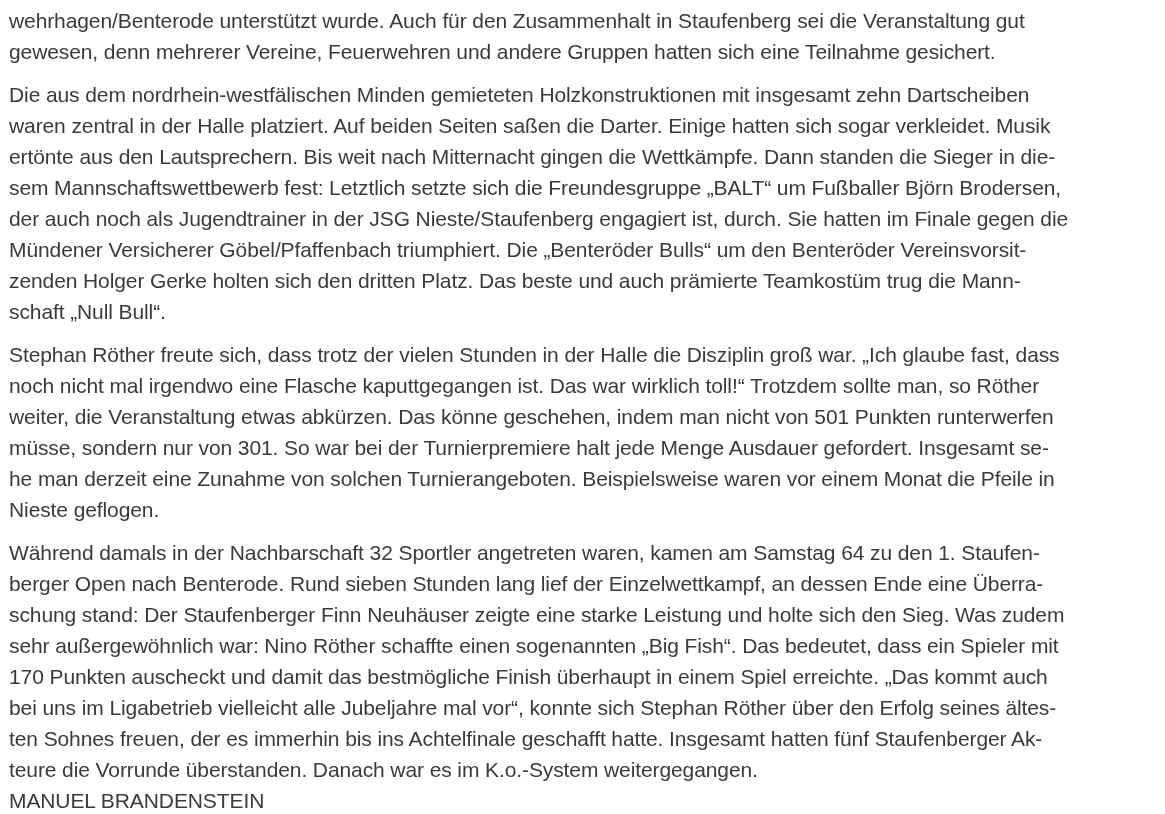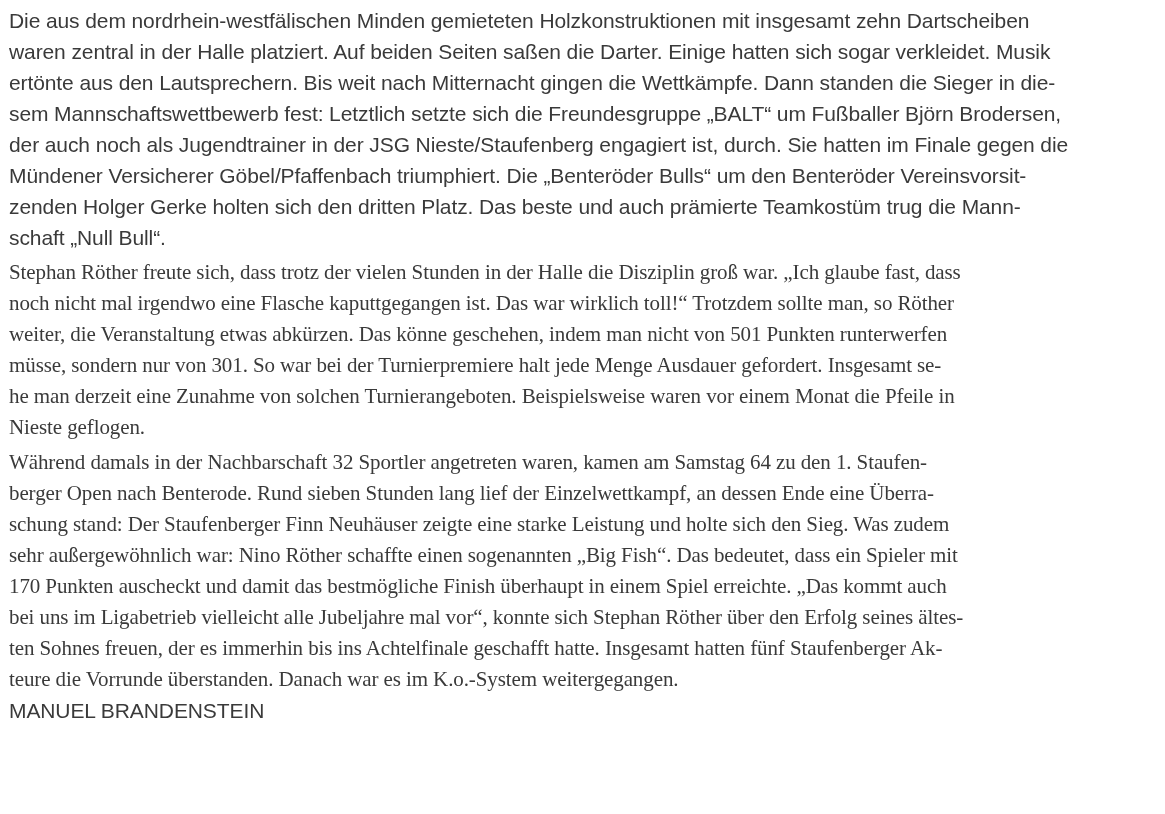--- a/index.html
+++ b/index.html
@@ -18,32 +18,33 @@
     color: #3a3a3a;
     font-size: 21px;
     line-height: 31px;
     letter-spacing: -0.1px;
   }
   .para {
     white-space: pre;      
     margin: 0;
   }
   .para + .para {
-    margin-top: 4px;
-    font-family: Liberation Serif, serif;
+    margin-top: 12px;
   }
   .byline {
     white-space: pre;
     margin: 0;             
   }
 </style>
 </head>
 <body>
 
 <div class="article">
+  <div class="para">wehrhagen/Benterode unterstützt wurde. Auch für den Zusammenhalt in Staufenberg sei die Veranstaltung gut
+gewesen, denn mehrerer Vereine, Feuerwehren und andere Gruppen hatten sich eine Teilnahme gesichert.</div>
   <div class="para">Die aus dem nordrhein-westfälischen Minden gemieteten Holzkonstruktionen mit insgesamt zehn Dartscheiben
 waren zentral in der Halle platziert. Auf beiden Seiten saßen die Darter. Einige hatten sich sogar verkleidet. Musik
 ertönte aus den Lautsprechern. Bis weit nach Mitternacht gingen die Wettkämpfe. Dann standen die Sieger in die-
 sem Mannschaftswettbewerb fest: Letztlich setzte sich die Freundesgruppe „BALT“ um Fußballer Björn Brodersen,
 der auch noch als Jugendtrainer in der JSG Nieste/Staufenberg engagiert ist, durch. Sie hatten im Finale gegen die
 Mündener Versicherer Göbel/Pfaffenbach triumphiert. Die „Benteröder Bulls“ um den Benteröder Vereinsvorsit-
 zenden Holger Gerke holten sich den dritten Platz. Das beste und auch prämierte Teamkostüm trug die Mann-
 schaft „Null Bull“.</div>
   <div class="para">Stephan Röther freute sich, dass trotz der vielen Stunden in der Halle die Disziplin groß war. „Ich glaube fast, dass
 noch nicht mal irgendwo eine Flasche kaputtgegangen ist. Das war wirklich toll!“ Trotzdem sollte man, so Röther

